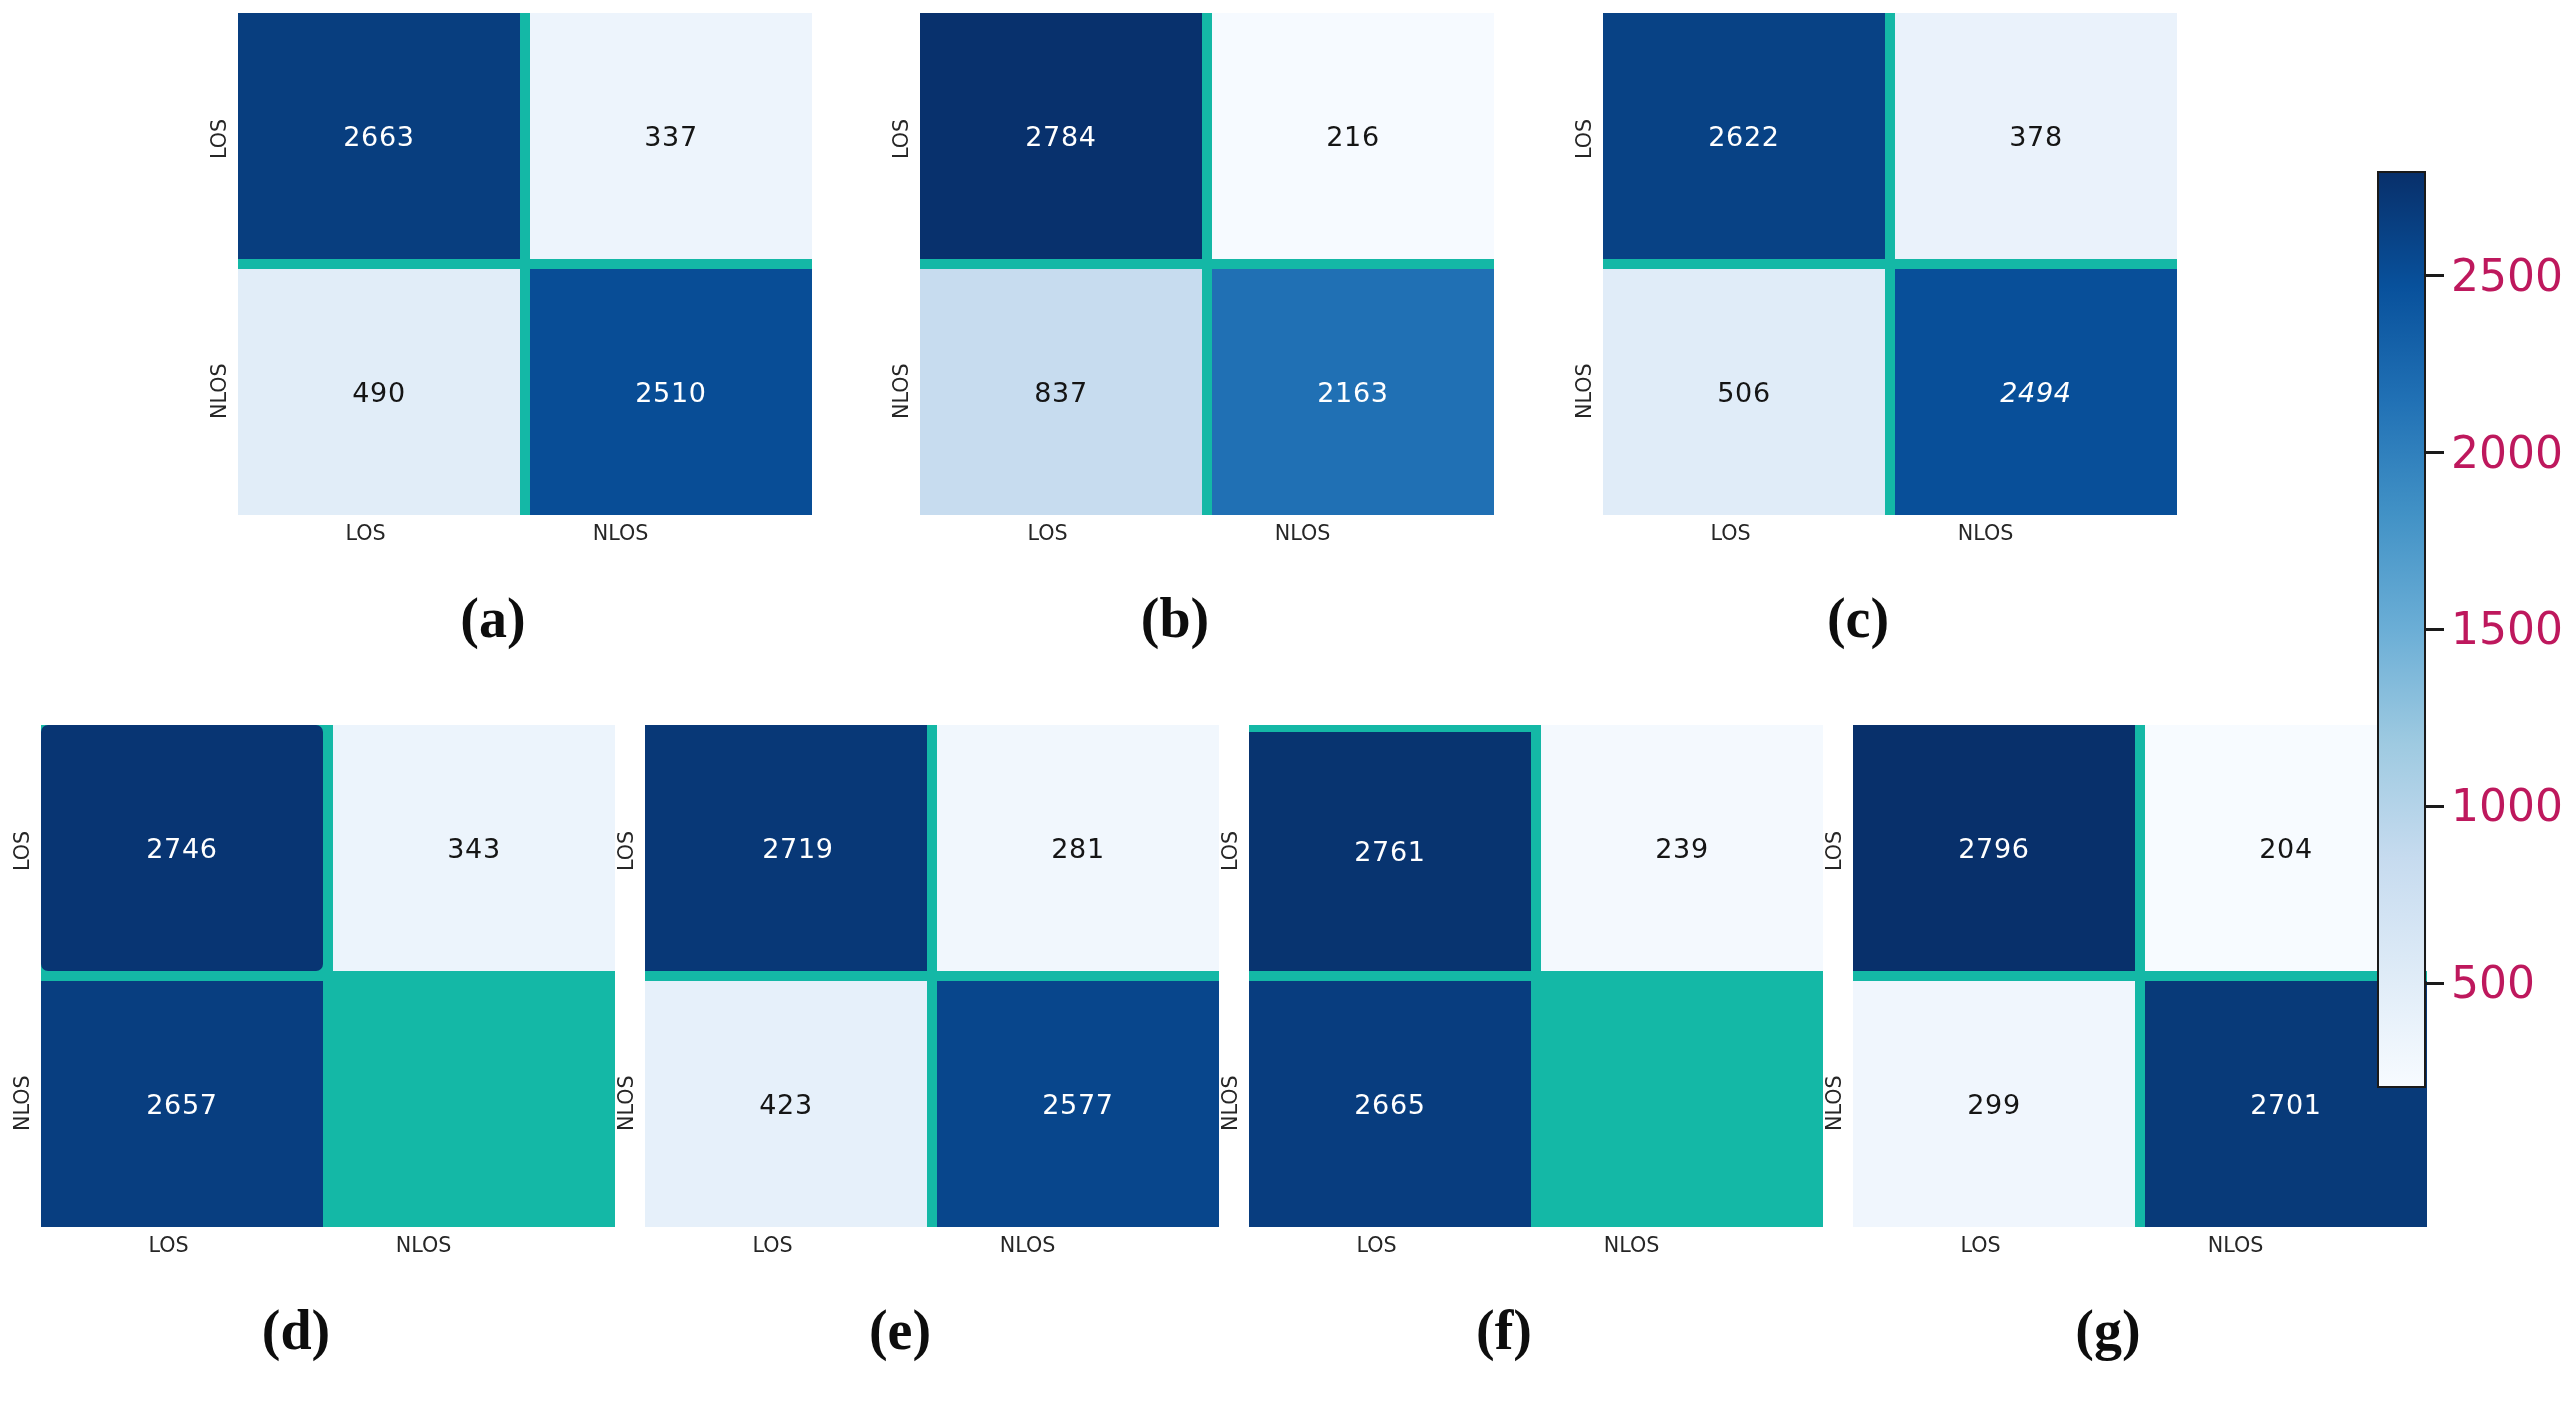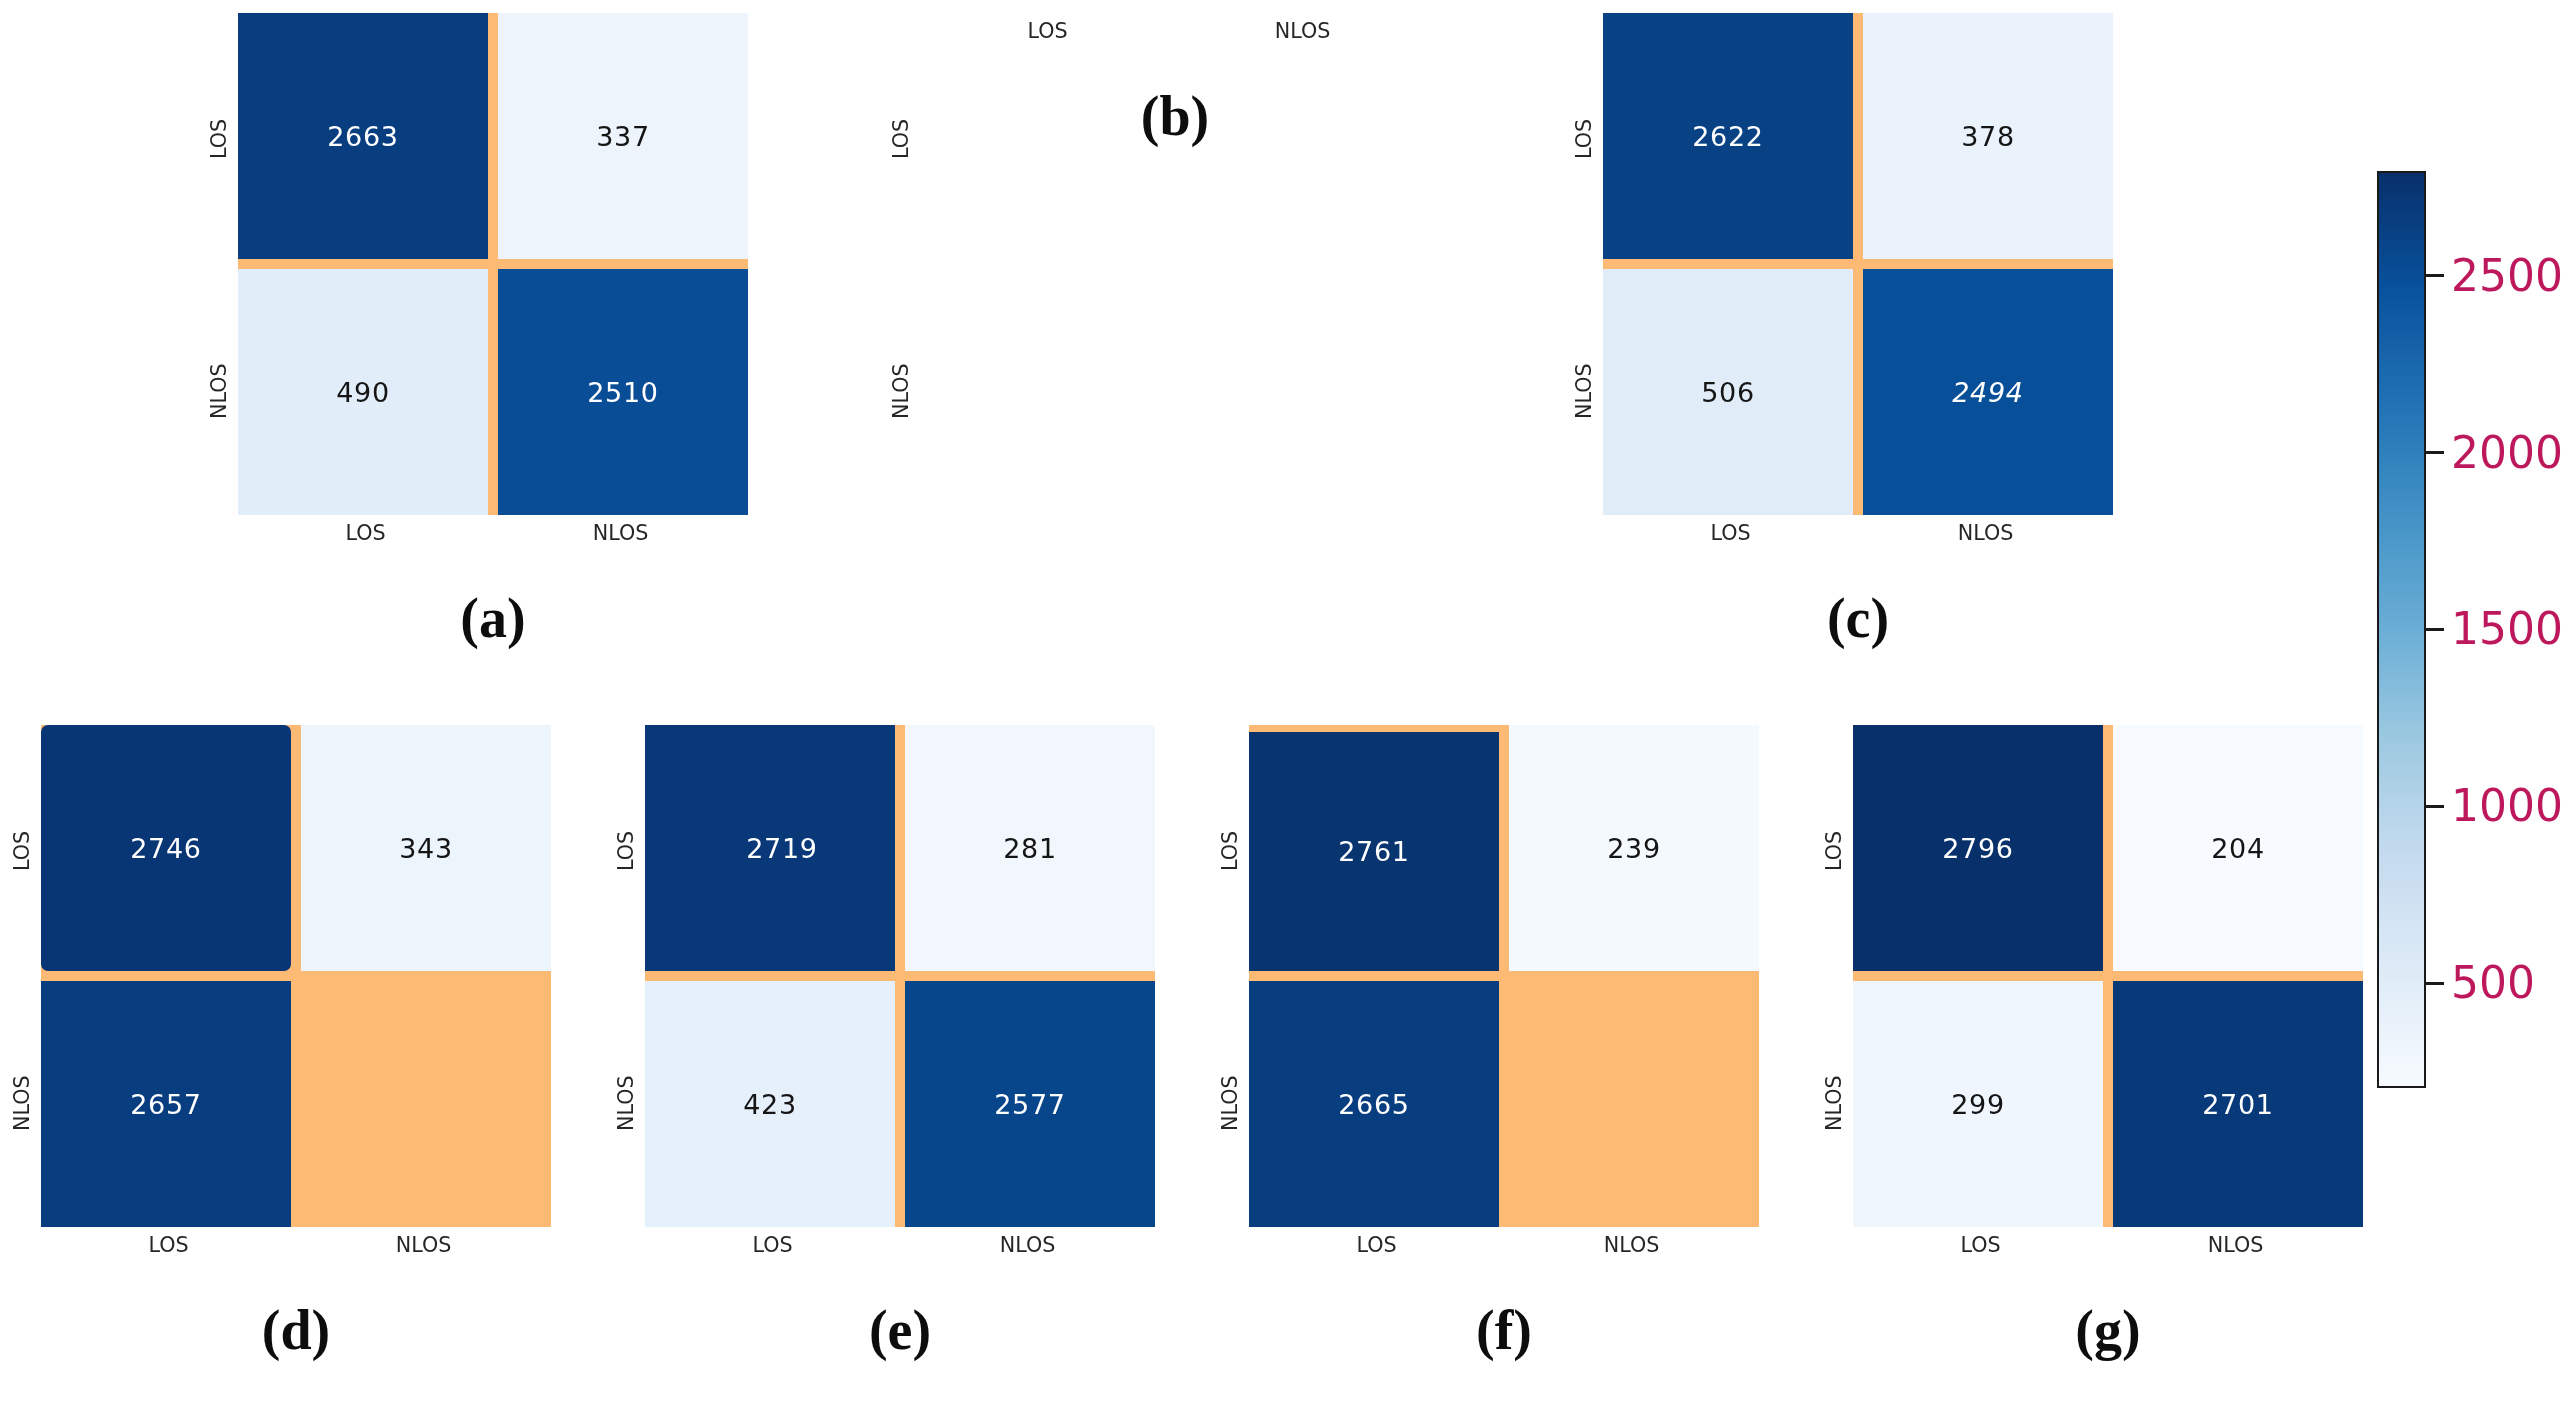--- a/index.html
+++ b/index.html
@@ -15,27 +15,27 @@
   
   .cm {
     position: absolute;
     width: 510px;
     margin: 0;
     left: var(--gx);
     top: var(--gy);
   }
   .grid {
     position: relative;
-    width: 510px;
+    width: 574px;
     height: 502px;
     display: grid;
     grid-template-columns: 1fr 1fr;
     grid-template-rows: 1fr 1fr;
     gap: 10px;
-    background: #fdba74;
+    background: #14b8a6;
   }
   .cell {
     display: flex;
     align-items: center;
     justify-content: center;
     font-size: 27px;
     letter-spacing: 0.7px;
   }
   .ylab {
     position: absolute;
@@ -112,20 +112,26 @@
     <div class="xlabs">
       <span class="xlab">LOS</span>
       <span class="xlab">NLOS</span>
     </div>
     <figcaption class="cap">(a)</figcaption>
   </figure>
 
   <figure class="cm" style="--gx:920px; --gy:13.3px;">
     <div class="ylab ylab-r0">LOS</div>
     <div class="ylab ylab-r1">NLOS</div>
+    <div class="grid">
+      <div class="cell" style="background: rgb(8, 49, 109); color: rgb(255, 255, 255);">2784</div>
+      <div class="cell" style="background: rgb(246, 250, 255); color: rgb(21, 21, 21);">216</div>
+      <div class="cell" style="background: rgb(199, 220, 239); color: rgb(21, 21, 21);">837</div>
+      <div class="cell" style="background: rgb(32, 112, 180); color: rgb(255, 255, 255);">2163</div>
+    </div>
     <div class="xlabs">
       <span class="xlab">LOS</span>
       <span class="xlab">NLOS</span>
     </div>
     <figcaption class="cap">(b)</figcaption>
   </figure>
 
   <figure class="cm" style="--gx:1603px; --gy:13.3px;">
     <div class="ylab ylab-r0">LOS</div>
     <div class="ylab ylab-r1">NLOS</div>

